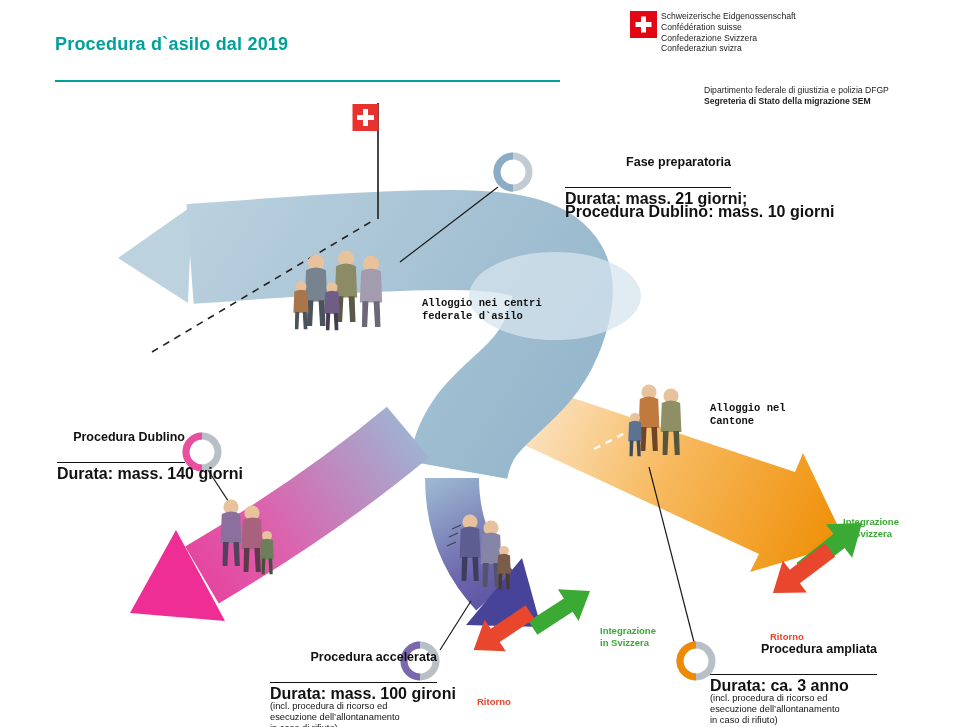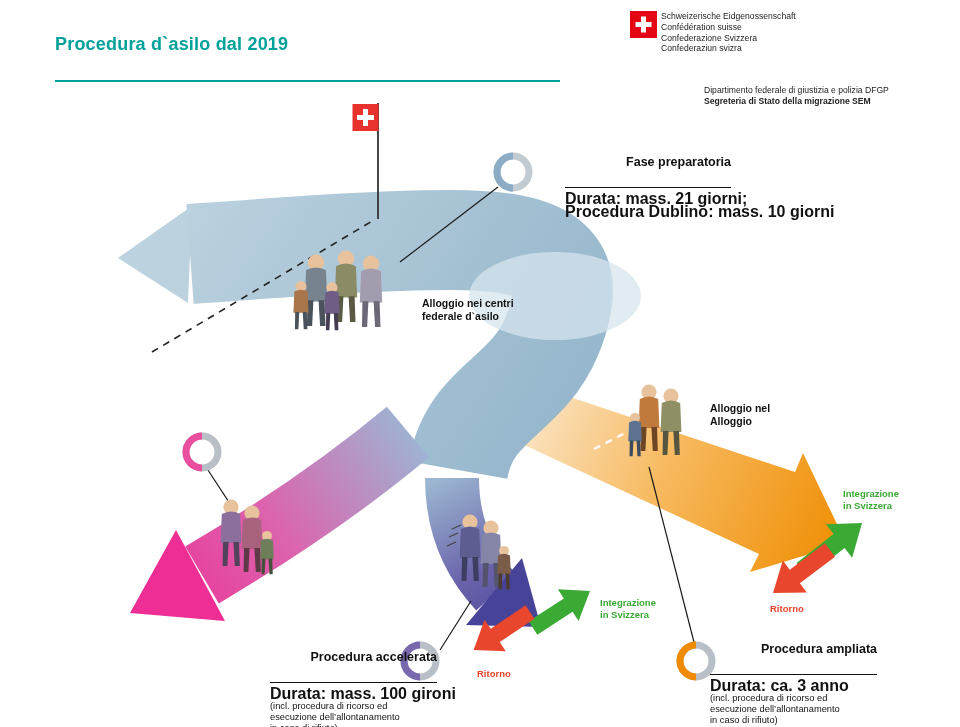--- a/index.html
+++ b/index.html
@@ -11,22 +11,22 @@
   .logo{left:630px;top:11px;display:flex;gap:4px;align-items:flex-start;}
   .logo-lines{font-size:8.6px;line-height:10.8px;color:#222;}
   .dept{left:704px;top:85px;font-size:8.6px;line-height:10.8px;color:#222;}
   .dept .office{font-weight:bold;}
   #diagram{left:0;top:0;width:960px;height:727px;}
   .node{color:#111;}
   .node-title{font-size:12.5px;font-weight:bold;padding-bottom:18px;border-bottom:1.3px solid #111;
               margin-bottom:5px;white-space:nowrap;text-align:right;}
   .node-desc{font-size:16px;font-weight:bold;line-height:12.5px;white-space:nowrap;}
   .node-note{font-size:9.3px;line-height:11.3px;white-space:nowrap;}
-  .place-label{font-size:10.5px;font-weight:bold;line-height:13px;color:#111;}
-  .outcome{font-size:9.5px;line-height:11.5px;font-weight:bold;}
+  .place-label{font-size:10.5px;font-weight:bold;line-height:13px;color:#111;font-family:Liberation Mono, monospace;}
+  .outcome{font-size:9.5px;line-height:11.5px;font-weight:bold;margin-top:28px;}
   .outcome.green{color:#3aaa35;}
   .outcome.red{color:#e8462d;}
   .p-head{fill:var(--skin,#e7c29c);}
   .p-body{fill:var(--coat,#667788);}
   .p-leg{fill:var(--pants,#454f5a);}
 </style>
 </head>
 <body>
 
 <div id="page">
@@ -155,20 +155,24 @@
     <div>Dipartimento federale di giustizia e polizia DFGP</div>
     <div class="office">Segreteria di Stato della migrazione SEM</div>
   </div>
 
   <div class="abs node" style="left:565px;top:155px;width:166px">
     <div class="node-title">Fase preparatoria</div>
     <div class="node-desc">Durata: mass. 21 giorni;</div>
     <div class="node-desc">Procedura Dublino: mass. 10 giorni</div>
   </div>
 
+  <div class="abs node" style="left:57px;top:430px;width:128px">
+    <div class="node-title">Procedura Dublino</div>
+    <div class="node-desc">Durata: mass. 140 giorni</div>
+  </div>
 
   <div class="abs node" style="left:270px;top:650px;width:167px">
     <div class="node-title">Procedura accelerata</div>
     <div class="node-desc">Durata: mass. 100 gironi</div>
     <div class="node-note">(incl. procedura di ricorso ed</div>
     <div class="node-note">esecuzione dell’allontanamento</div>
     <div class="node-note">in caso di rifiuto)</div>
   </div>
 
   <div class="abs node" style="left:710px;top:642px;width:167px">
@@ -178,21 +182,21 @@
     <div class="node-note">esecuzione dell’allontanamento</div>
     <div class="node-note">in caso di rifiuto)</div>
   </div>
 
   <div class="abs place-label" style="left:422px;top:297px">
     <div>Alloggio nei centri</div>
     <div>federale d`asilo</div>
   </div>
   <div class="abs place-label" style="left:710px;top:402px">
     <div>Alloggio nel</div>
-    <div>Alloggio</div>
+    <div>Cantone</div>
   </div>
 
   <div class="abs outcome green" style="left:843px;top:488px">
     <div>Integrazione</div>
     <div>in Svizzera</div>
   </div>
   <div class="abs outcome red" style="left:770px;top:603px">Ritorno</div>
   <div class="abs outcome green" style="left:600px;top:597px">
     <div>Integrazione</div>
     <div>in Svizzera</div>

